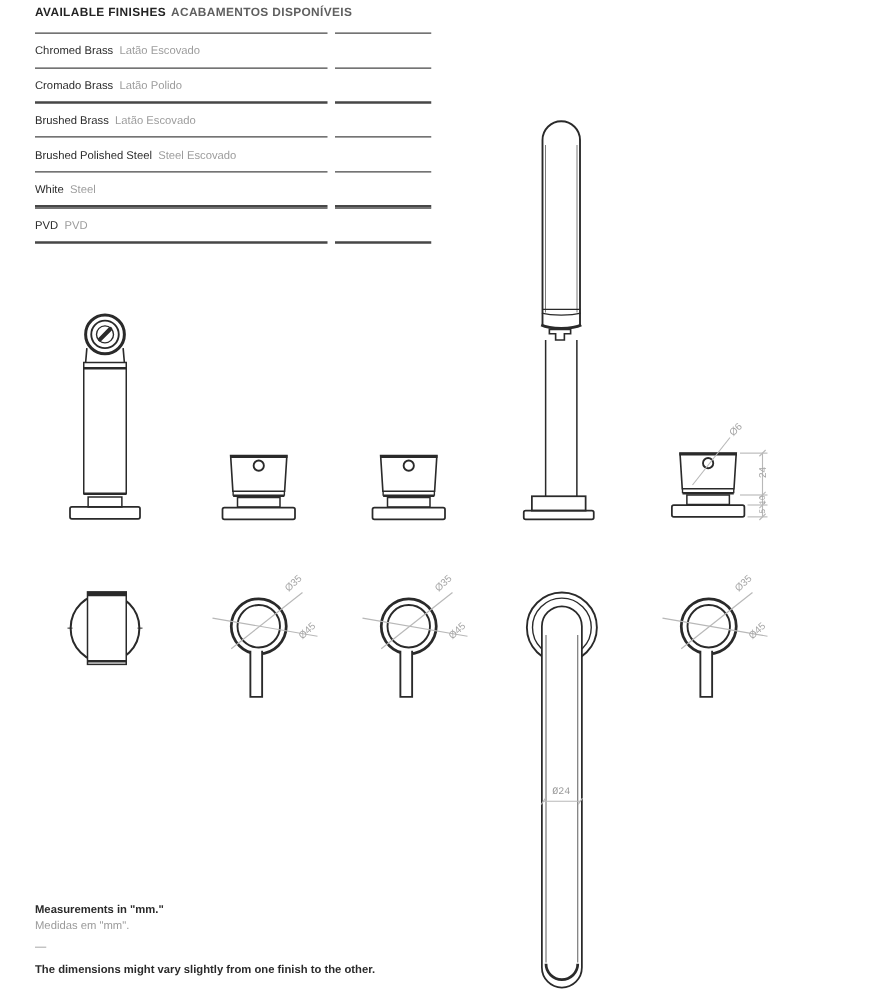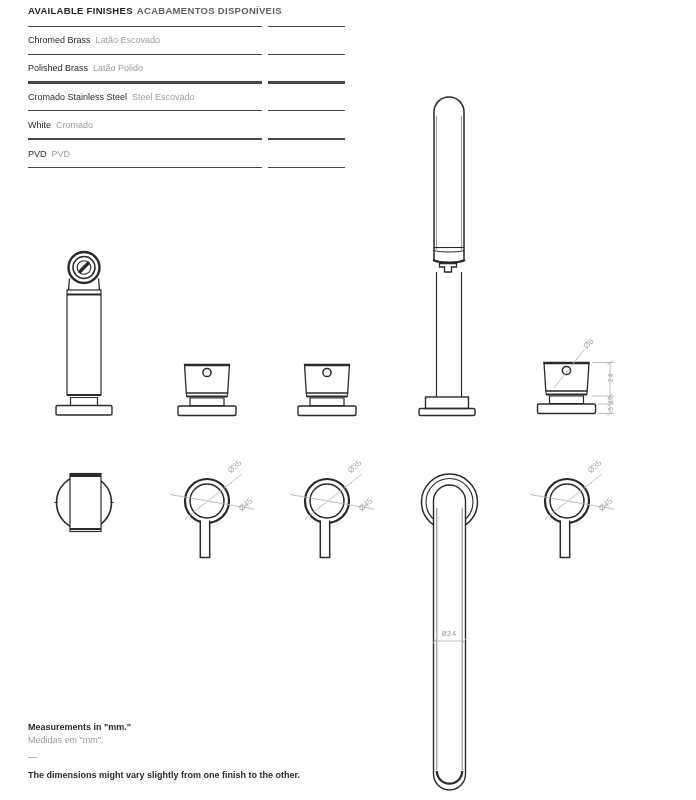--- a/index.html
+++ b/index.html
@@ -48,42 +48,46 @@
       </div>
     <div class="frow">
         <span class="en">Chromed Brass</span>
         <span class="pt">Latão Escovado</span>
       </div>
     <div class="rule">
         <i class="seg-a"></i>
         <i class="seg-b"></i>
       </div>
     <div class="frow">
-        <span class="en">Polished Brass</span>
+        <span class="en">Cromado Brass</span>
         <span class="pt">Latão Polido</span>
       </div>
     <div class="rule">
         <i class="seg-a"></i>
         <i class="seg-b"></i>
       </div>
-    <div class="rule">
-        <i class="seg-a"></i>
-        <i class="seg-b"></i>
-      </div>
-    <div class="frow">
-        <span class="en">Cromado Stainless Steel</span>
+    <div class="frow">
+        <span class="en">Brushed Brass</span>
+        <span class="pt">Latão Escovado</span>
+      </div>
+    <div class="rule">
+        <i class="seg-a"></i>
+        <i class="seg-b"></i>
+      </div>
+    <div class="frow">
+        <span class="en">Brushed Polished Steel</span>
         <span class="pt">Steel Escovado</span>
       </div>
     <div class="rule">
         <i class="seg-a"></i>
         <i class="seg-b"></i>
       </div>
     <div class="frow">
         <span class="en">White</span>
-        <span class="pt">Cromado</span>
+        <span class="pt">Steel</span>
       </div>
     <div class="rule">
         <i class="seg-a"></i>
         <i class="seg-b"></i>
       </div>
     <div class="rule">
         <i class="seg-a"></i>
         <i class="seg-b"></i>
       </div>
     <div class="frow">

